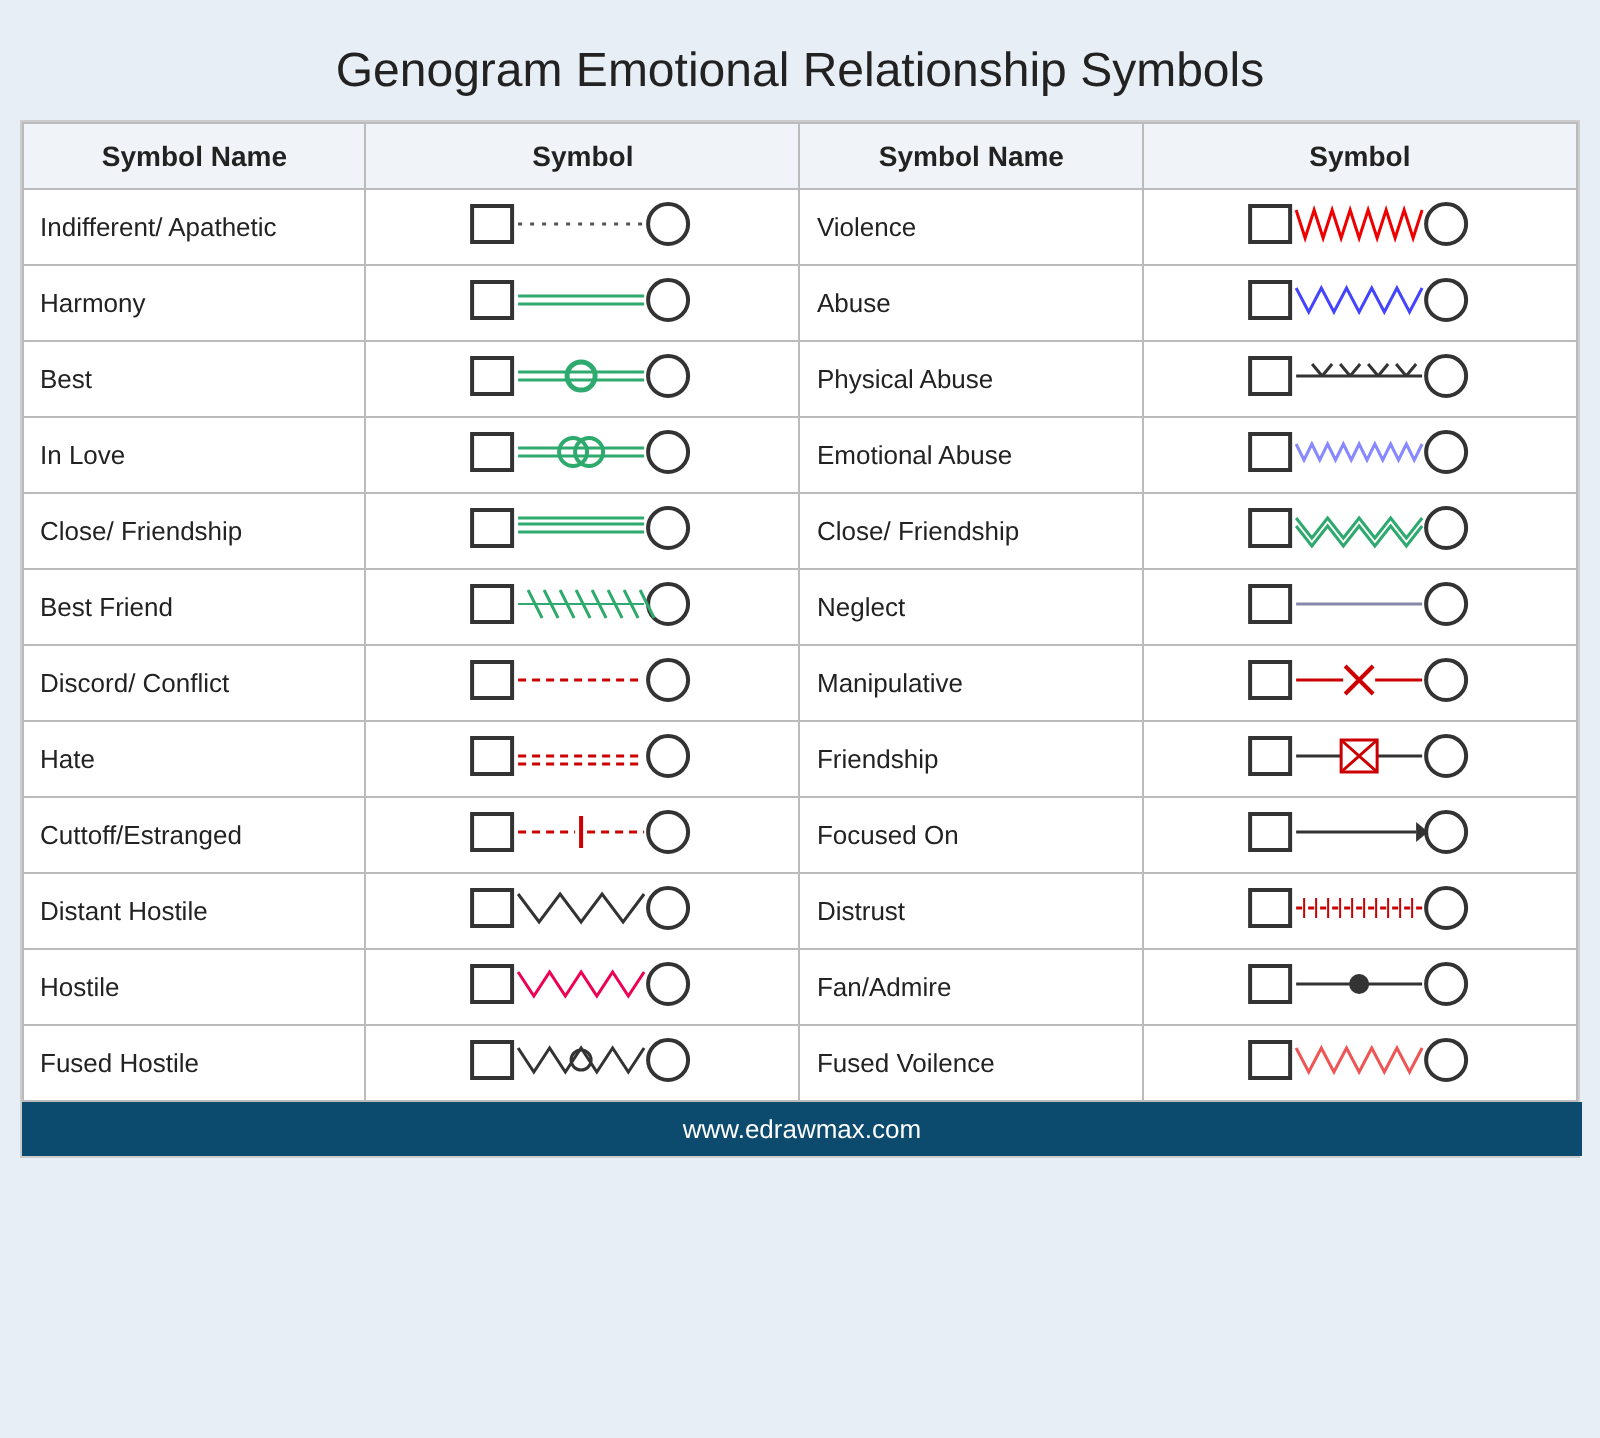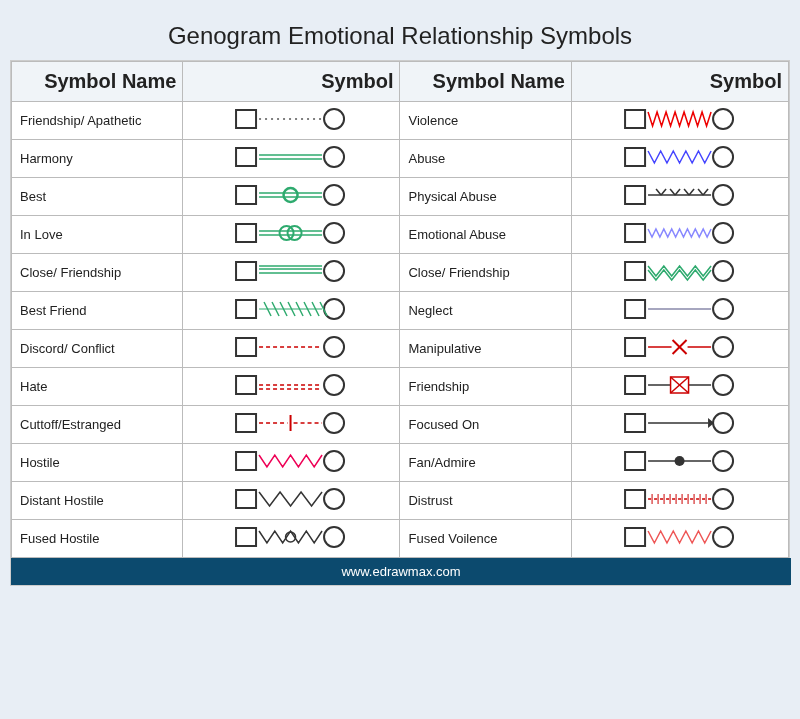--- a/index.html
+++ b/index.html
@@ -25,23 +25,23 @@
       width: 780px;
     }
     .main-table {
       width: 100%;
       border-collapse: collapse;
     }
     .main-table th {
       background: #f0f4f8;
       border: 1px solid #bbb;
       padding: 8px 6px;
-      text-align: right;
+      text-align: center;
       font-weight: bold;
-      font-size: 20px;
+      font-size: 14px;
       color: #222;
     }
     .main-table td {
       border: 1px solid #bbb;
       padding: 4px 8px;
       font-size: 13px;
       color: #222;
       vertical-align: middle;
       height: 38px;
     }
@@ -67,21 +67,21 @@
     <thead>
       <tr>
         <th class="name-col">Symbol Name</th>
         <th class="symbol-col">Symbol</th>
         <th class="name-col">Symbol Name</th>
         <th class="symbol-col">Symbol</th>
       </tr>
     </thead>
     <tbody id="table-body">
     <tr>
-          <td>Friendship/ Apathetic</td>
+          <td>Indifferent/ Apathetic</td>
           <td style="padding: 2px 4px;"><svg class="sym" viewBox="0 0 110 28" xmlns="http://www.w3.org/2000/svg">
               <rect x="0" y="5" width="20" height="18" fill="none" stroke="#333" stroke-width="2"></rect>
               <circle cx="98" cy="14" r="10" fill="none" stroke="#333" stroke-width="2"></circle>
               <line x1="23" y1="14" x2="86" y2="14" stroke="#555" stroke-width="1.5" stroke-dasharray="2,4"></line>
             </svg></td>
           <td>Violence</td>
           <td style="padding: 2px 4px;"><svg class="sym" viewBox="0 0 110 28" xmlns="http://www.w3.org/2000/svg">
               <rect x="0" y="5" width="20" height="18" fill="none" stroke="#333" stroke-width="2"></rect>
               <circle cx="98" cy="14" r="10" fill="none" stroke="#333" stroke-width="2"></circle>
               <polyline points="23,7 27.5,21 32,7 36.5,21 41,7 45.5,21 50,7 54.5,21 59,7 63.5,21 68,7 72.5,21 77,7 81.5,21 86,7" fill="none" stroke="#e00" stroke-width="1.5"></polyline>
@@ -226,35 +226,20 @@
               <line x1="23" y1="14" x2="51.5" y2="14" stroke="#c00" stroke-width="1.5" stroke-dasharray="4,3"></line>
               <line x1="57.5" y1="14" x2="86" y2="14" stroke="#c00" stroke-width="1.5" stroke-dasharray="4,3"></line>
               <line x1="54.5" y1="6" x2="54.5" y2="22" stroke="#c00" stroke-width="2"></line>
             </svg></td>
           <td>Focused On</td>
           <td style="padding: 2px 4px;"><svg class="sym" viewBox="0 0 110 28" xmlns="http://www.w3.org/2000/svg">
               <rect x="0" y="5" width="20" height="18" fill="none" stroke="#333" stroke-width="2"></rect>
               <circle cx="98" cy="14" r="10" fill="none" stroke="#333" stroke-width="2"></circle>
               <line x1="23" y1="14" x2="83" y2="14" stroke="#333" stroke-width="1.5"></line>
               <polygon points="83,9 89,14 83,19" fill="#333"></polygon>
-            </svg></td>
-        </tr>
-        <tr>
-          <td>Hostile</td>
-          <td style="padding: 2px 4px;"><svg class="sym" viewBox="0 0 110 28" xmlns="http://www.w3.org/2000/svg">
-              <rect x="0" y="5" width="20" height="18" fill="none" stroke="#333" stroke-width="2"></rect>
-              <circle cx="98" cy="14" r="10" fill="none" stroke="#333" stroke-width="2"></circle>
-              <polyline points="23,8 30.875,20 38.75,8 46.625,20 54.5,8 62.375,20 70.25,8 78.125,20 86,8" fill="none" stroke="#e05" stroke-width="1.5"></polyline>
-            </svg></td>
-          <td>Fan/Admire</td>
-          <td style="padding: 2px 4px;"><svg class="sym" viewBox="0 0 110 28" xmlns="http://www.w3.org/2000/svg">
-              <rect x="0" y="5" width="20" height="18" fill="none" stroke="#333" stroke-width="2"></rect>
-              <circle cx="98" cy="14" r="10" fill="none" stroke="#333" stroke-width="2"></circle>
-              <line x1="23" y1="14" x2="86" y2="14" stroke="#333" stroke-width="1.5"></line>
-              <circle cx="54.5" cy="14" r="5" fill="#333"></circle>
             </svg></td>
         </tr>
         <tr>
           <td>Distant Hostile</td>
           <td style="padding: 2px 4px;"><svg class="sym" viewBox="0 0 110 28" xmlns="http://www.w3.org/2000/svg">
               <rect x="0" y="5" width="20" height="18" fill="none" stroke="#333" stroke-width="2"></rect>
               <circle cx="98" cy="14" r="10" fill="none" stroke="#333" stroke-width="2"></circle>
               <polyline points="23,7 33.5,21 44,7 54.5,21 65,7 75.5,21 86,7" fill="none" stroke="#333" stroke-width="1.5"></polyline>
             </svg></td>
           <td>Distrust</td>
@@ -268,20 +253,35 @@
               <line x1="45" y1="9" x2="45" y2="19" stroke="#c00" stroke-width="1"></line>
               <line x1="51" y1="9" x2="51" y2="19" stroke="#c00" stroke-width="1"></line>
               <line x1="57" y1="9" x2="57" y2="19" stroke="#c00" stroke-width="1"></line>
               <line x1="63" y1="9" x2="63" y2="19" stroke="#c00" stroke-width="1"></line>
               <line x1="69" y1="9" x2="69" y2="19" stroke="#c00" stroke-width="1"></line>
               <line x1="75" y1="9" x2="75" y2="19" stroke="#c00" stroke-width="1"></line>
               <line x1="81" y1="9" x2="81" y2="19" stroke="#c00" stroke-width="1"></line>
             </svg></td>
         </tr>
         <tr>
+          <td>Hostile</td>
+          <td style="padding: 2px 4px;"><svg class="sym" viewBox="0 0 110 28" xmlns="http://www.w3.org/2000/svg">
+              <rect x="0" y="5" width="20" height="18" fill="none" stroke="#333" stroke-width="2"></rect>
+              <circle cx="98" cy="14" r="10" fill="none" stroke="#333" stroke-width="2"></circle>
+              <polyline points="23,8 30.875,20 38.75,8 46.625,20 54.5,8 62.375,20 70.25,8 78.125,20 86,8" fill="none" stroke="#e05" stroke-width="1.5"></polyline>
+            </svg></td>
+          <td>Fan/Admire</td>
+          <td style="padding: 2px 4px;"><svg class="sym" viewBox="0 0 110 28" xmlns="http://www.w3.org/2000/svg">
+              <rect x="0" y="5" width="20" height="18" fill="none" stroke="#333" stroke-width="2"></rect>
+              <circle cx="98" cy="14" r="10" fill="none" stroke="#333" stroke-width="2"></circle>
+              <line x1="23" y1="14" x2="86" y2="14" stroke="#333" stroke-width="1.5"></line>
+              <circle cx="54.5" cy="14" r="5" fill="#333"></circle>
+            </svg></td>
+        </tr>
+        <tr>
           <td>Fused Hostile</td>
           <td style="padding: 2px 4px;"><svg class="sym" viewBox="0 0 110 28" xmlns="http://www.w3.org/2000/svg">
               <rect x="0" y="5" width="20" height="18" fill="none" stroke="#333" stroke-width="2"></rect>
               <circle cx="98" cy="14" r="10" fill="none" stroke="#333" stroke-width="2"></circle>
               <polyline points="23,8 30.875,20 38.75,8 46.625,20 54.5,8 62.375,20 70.25,8 78.125,20 86,8" fill="none" stroke="#333" stroke-width="1.5"></polyline>
               <circle cx="54.5" cy="14" r="5" fill="none" stroke="#333" stroke-width="1.5"></circle>
             </svg></td>
           <td>Fused Voilence</td>
           <td style="padding: 2px 4px;"><svg class="sym" viewBox="0 0 110 28" xmlns="http://www.w3.org/2000/svg">
               <rect x="0" y="5" width="20" height="18" fill="none" stroke="#333" stroke-width="2"></rect>

